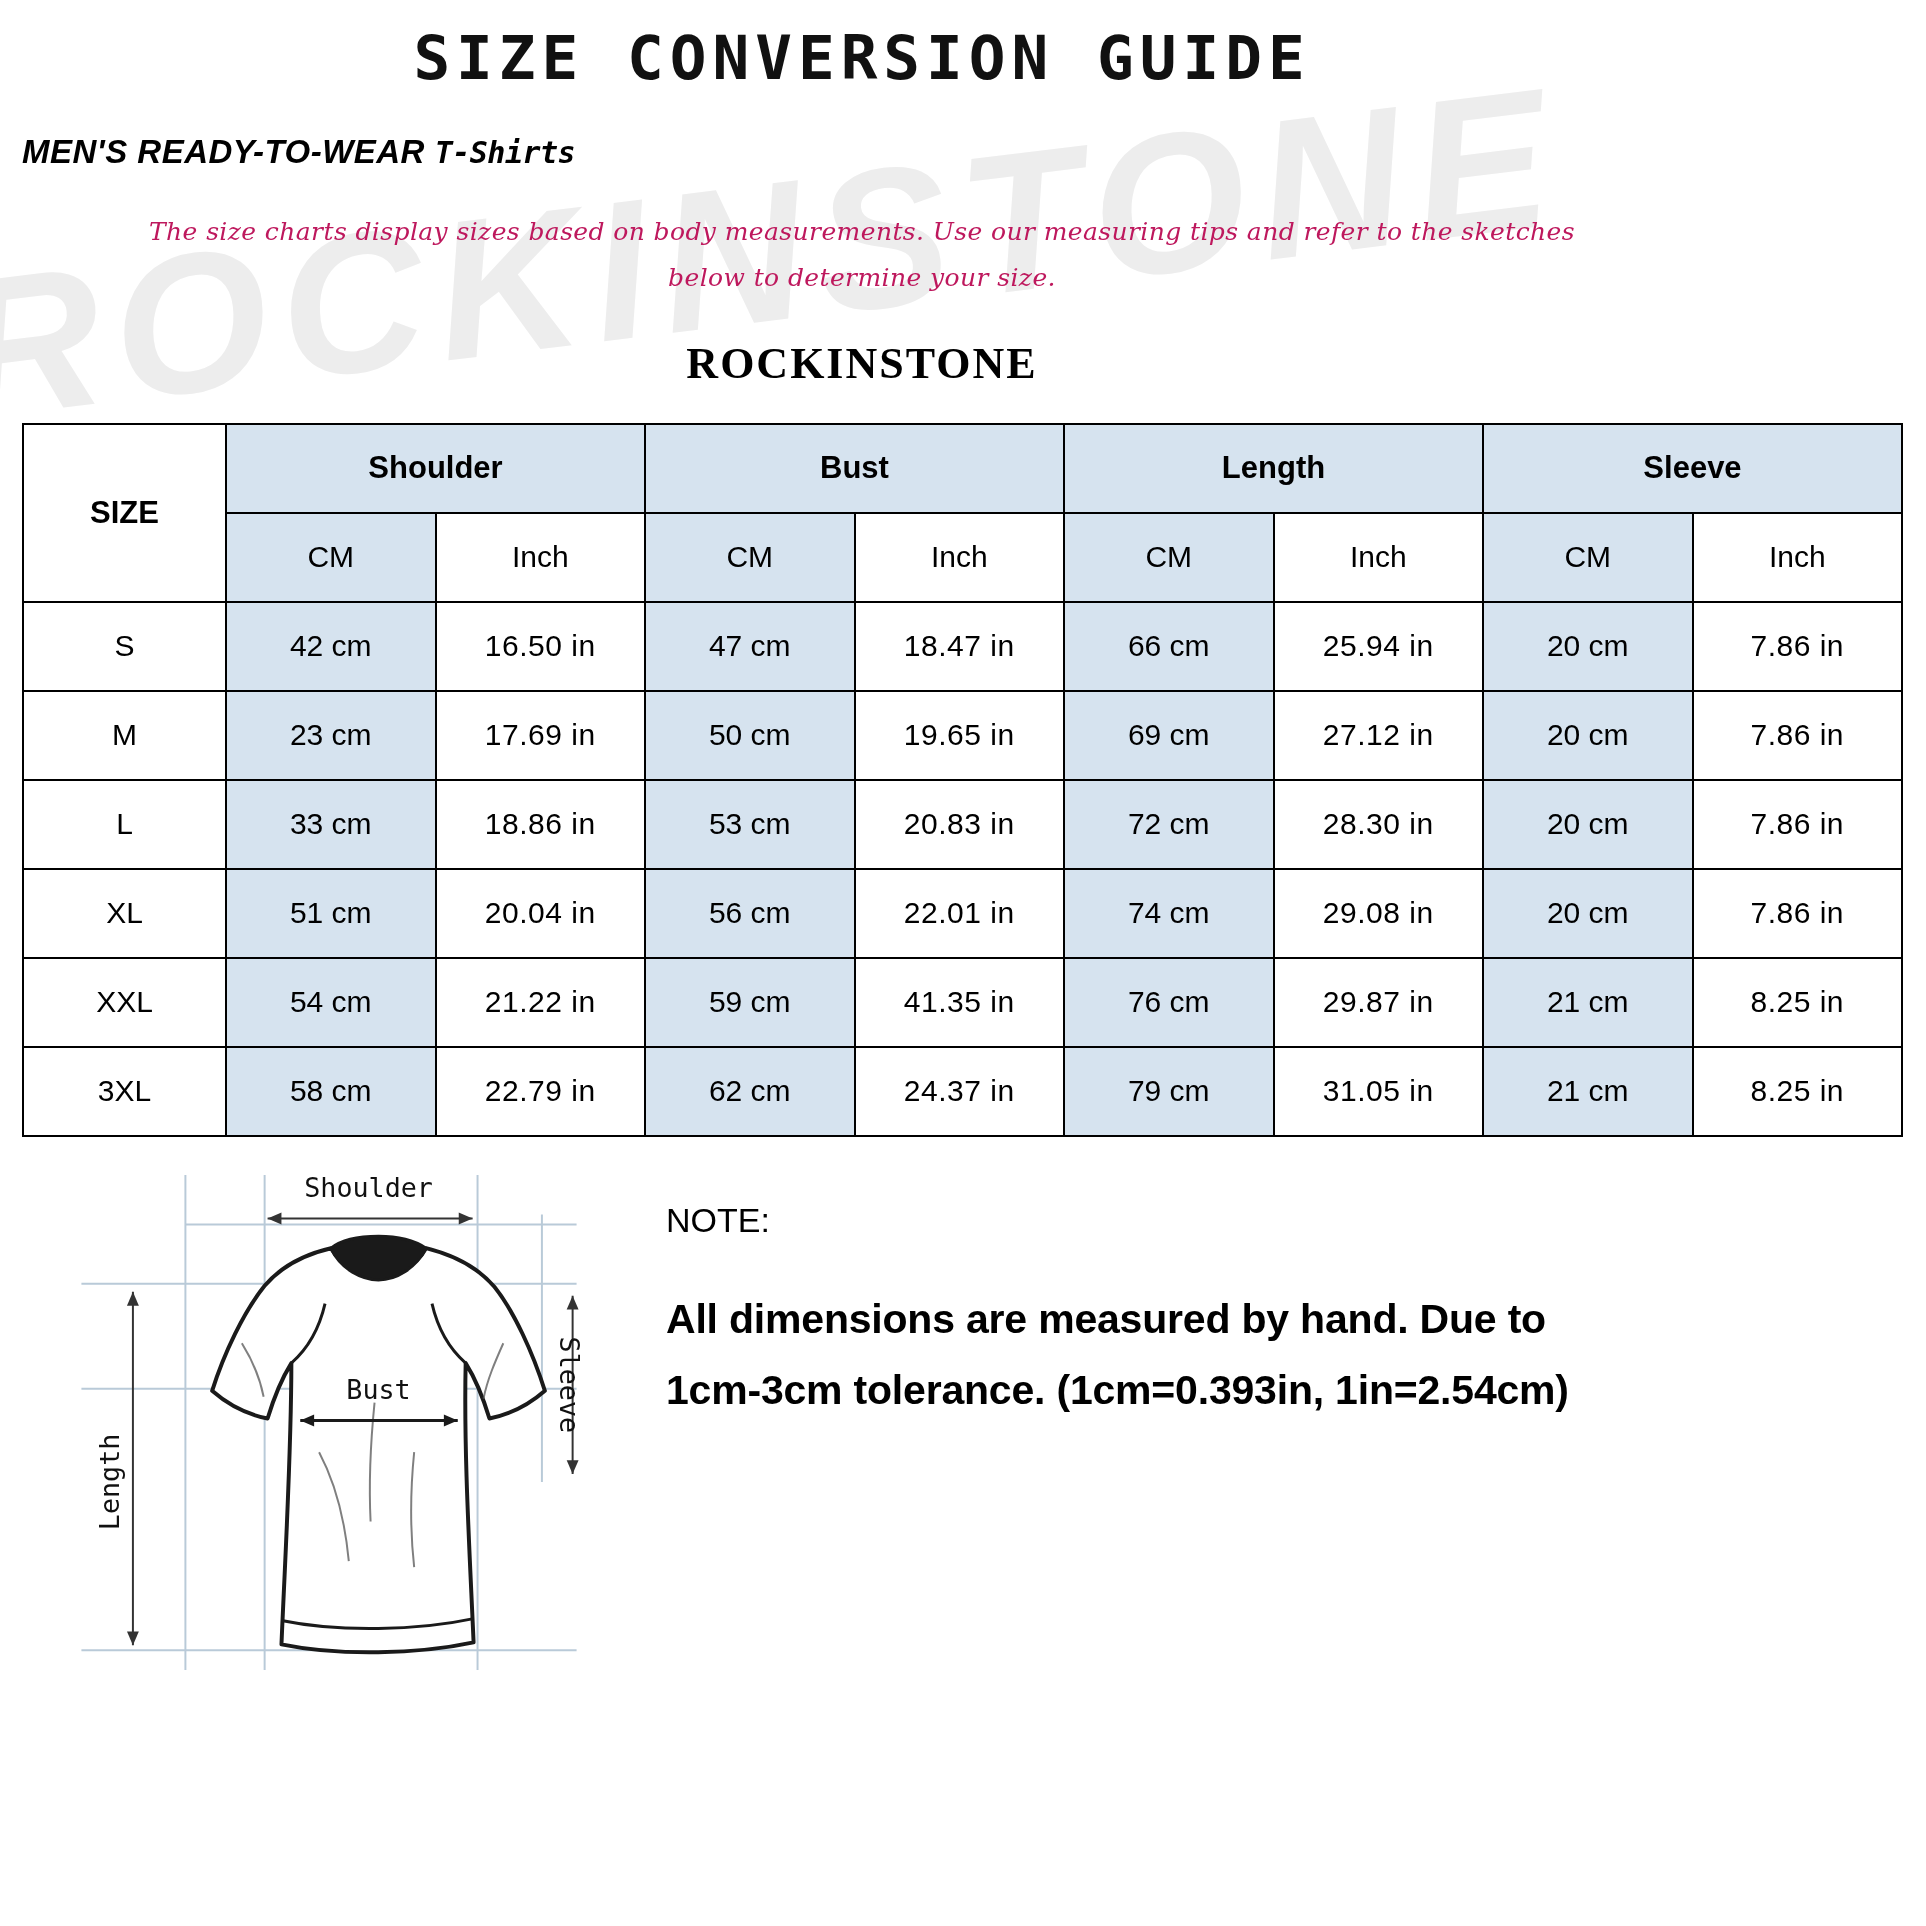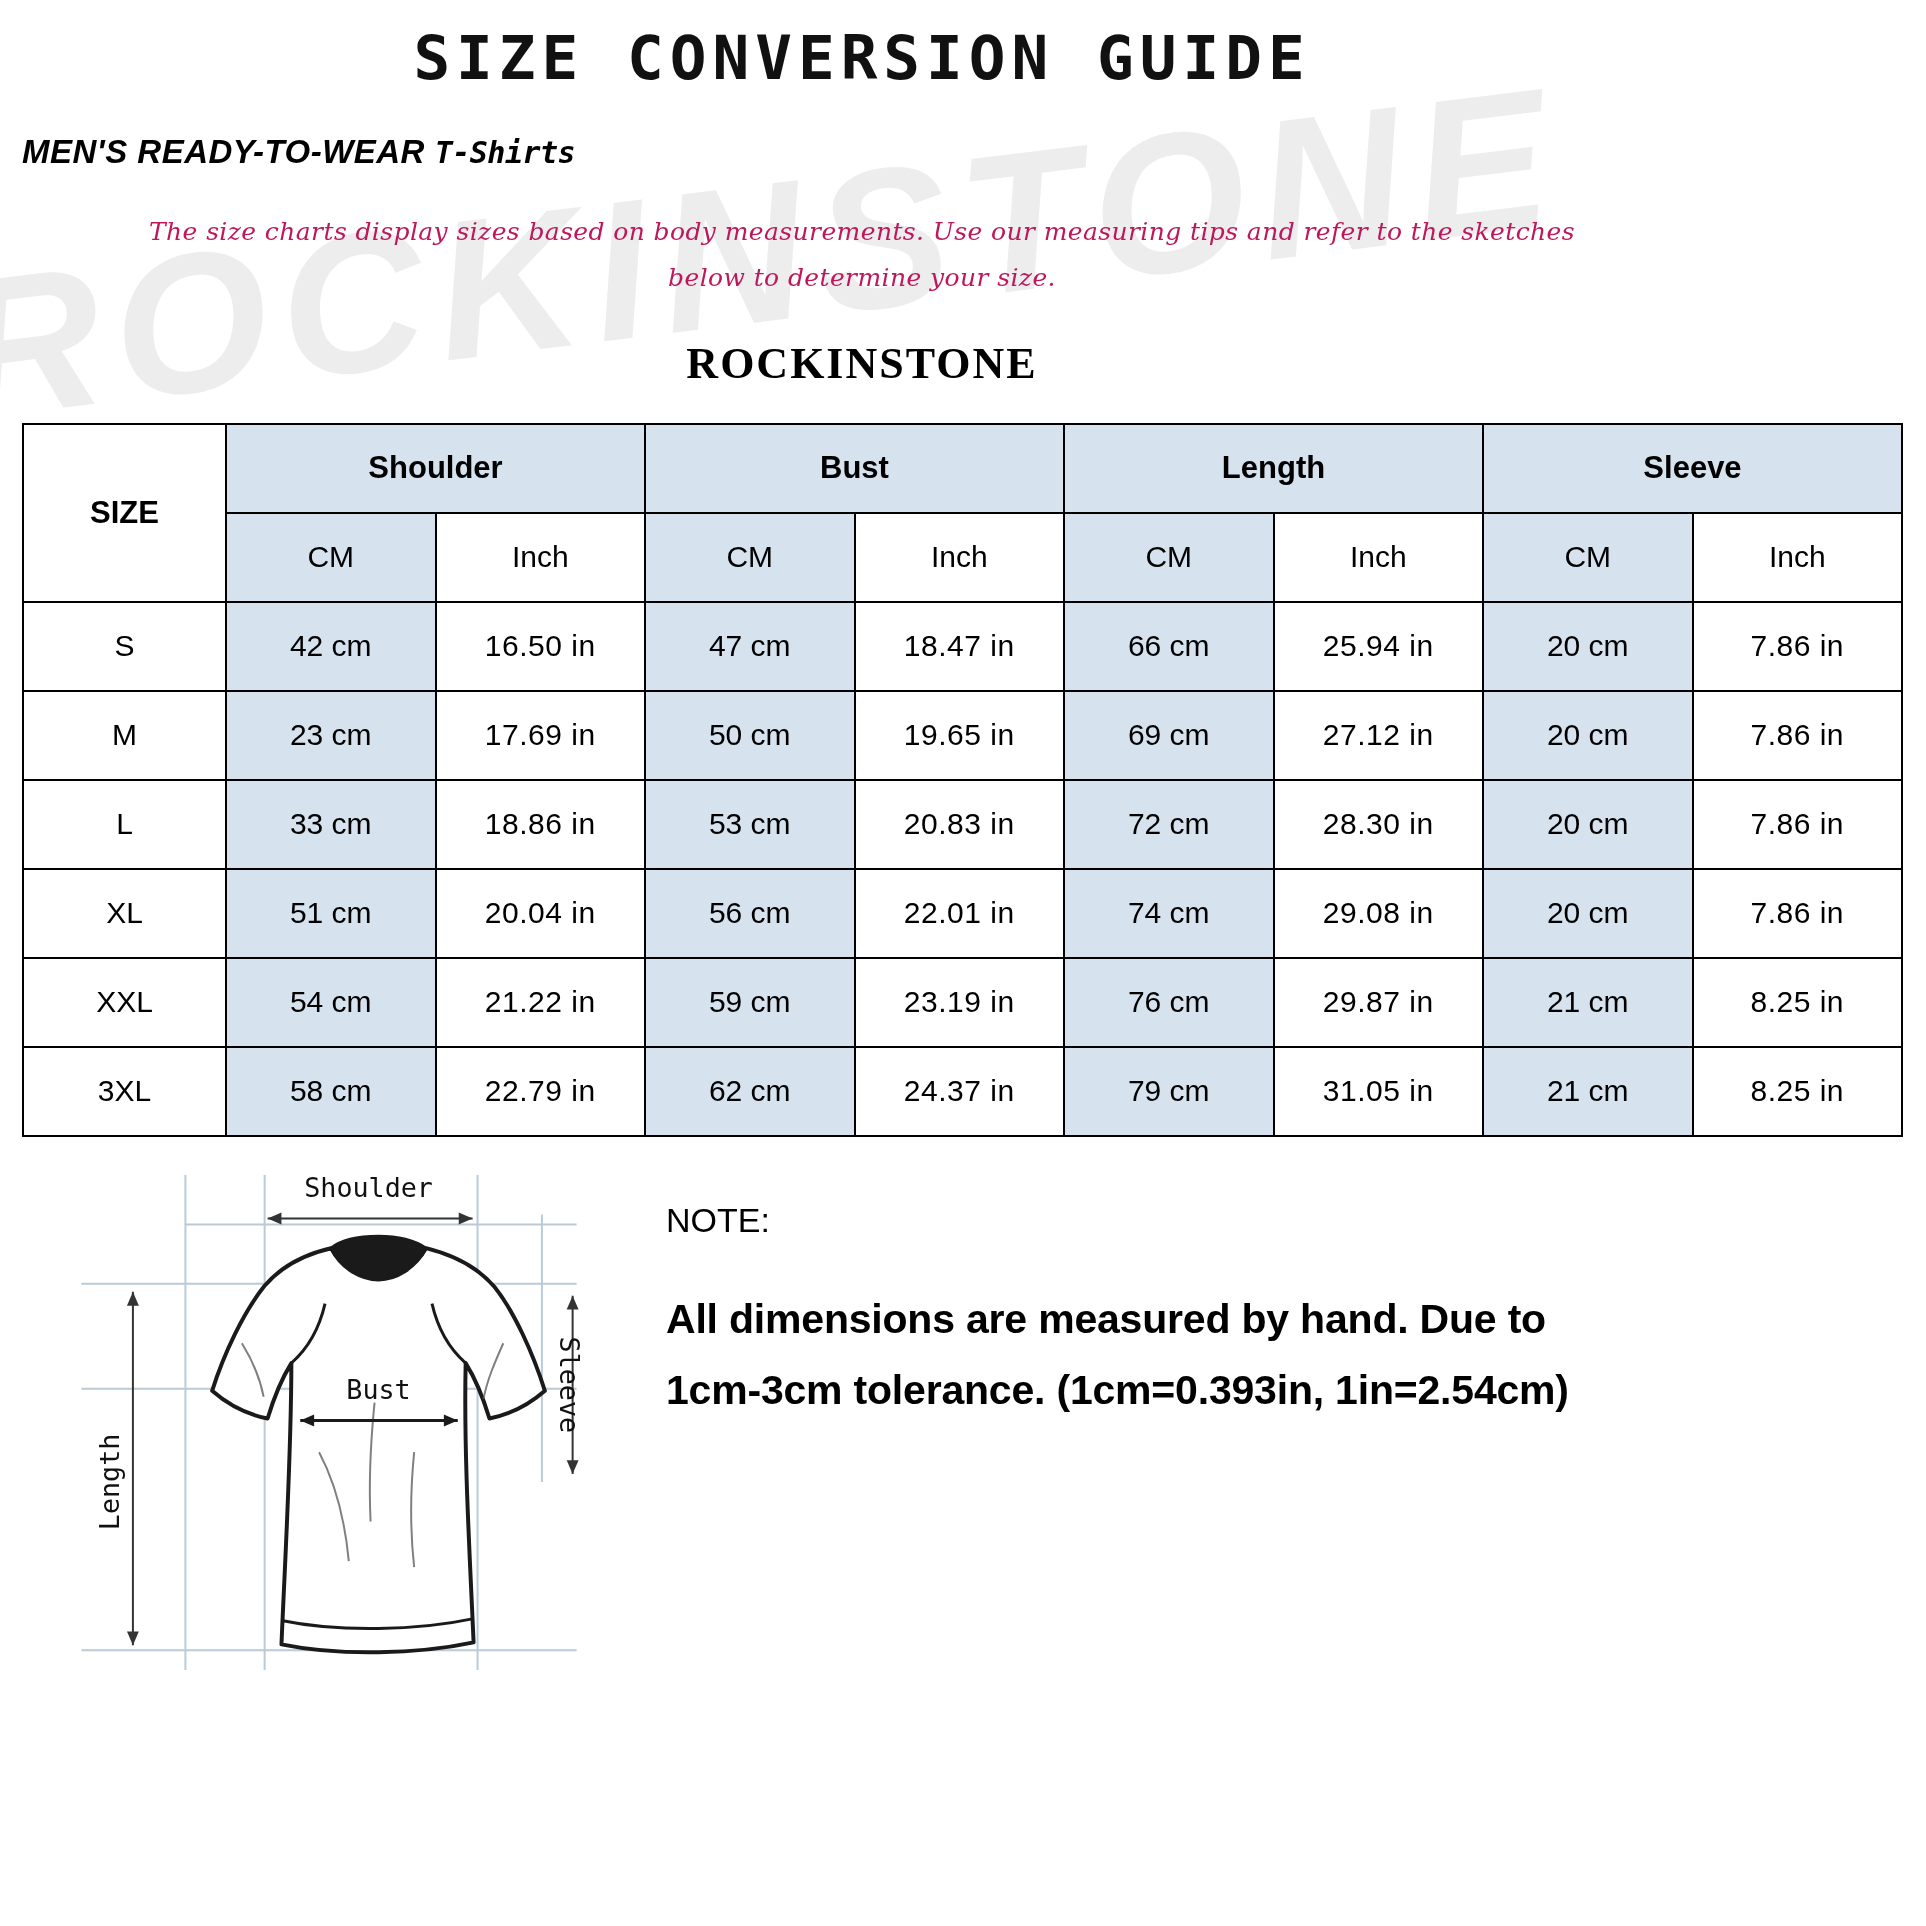--- a/index.html
+++ b/index.html
@@ -245,21 +245,21 @@
         <td class="num-in">29.08 in</td>
         <td class="cell-shade">20 cm</td>
         <td class="num-in">7.86 in</td>
       </tr>
 
       <tr class="data-row">
         <td class="size-label">XXL</td>
         <td class="cell-shade">54 cm</td>
         <td class="num-in">21.22 in</td>
         <td class="cell-shade">59 cm</td>
-        <td class="num-in">23.19 in</td>
+        <td class="num-in">41.35 in</td>
         <td class="cell-shade">76 cm</td>
         <td class="num-in">29.87 in</td>
         <td class="cell-shade">21 cm</td>
         <td class="num-in">8.25 in</td>
       </tr>
 
       <tr class="data-row">
         <td class="size-label">3XL</td>
         <td class="cell-shade">58 cm</td>
         <td class="num-in">22.79 in</td>

